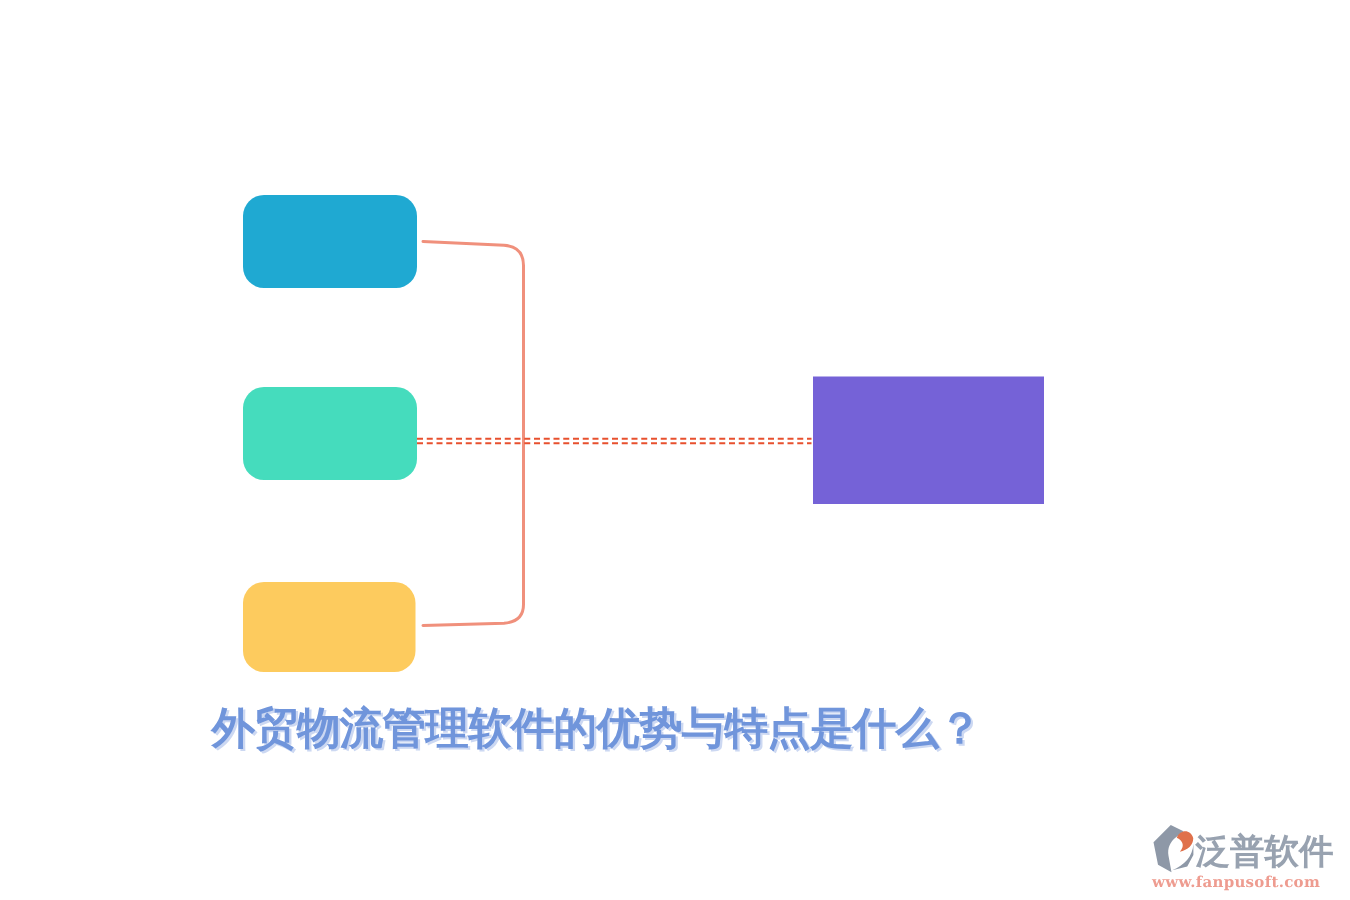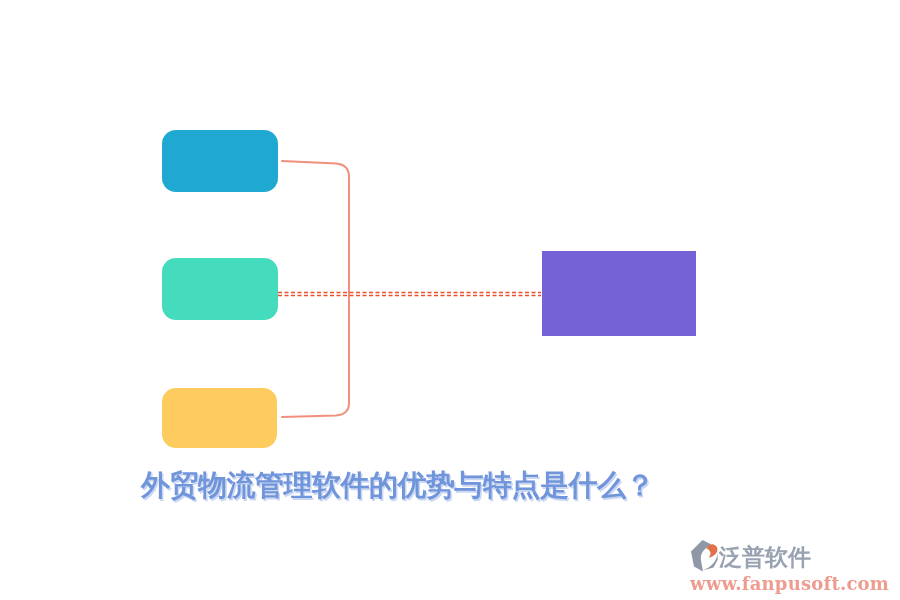--- a/index.html
+++ b/index.html
@@ -44,21 +44,21 @@
   .wm-brand {
     font-size: 23px;
     font-weight: bold;
     color: #98A2B0;
     font-family: "DejaVu Serif", "Liberation Serif", serif;
     letter-spacing: 0px;
     white-space: nowrap;
   }
   .wm-url {
     margin-top: 0px;
-    font-size: 18px;
+    font-size: 10px;
     font-weight: bold;
     color: #EE9C90;
     font-family: "DejaVu Serif", "Liberation Serif", serif;
     letter-spacing: 0.2px;
     white-space: nowrap;
   }
 </style>
 </head>
 <body>
 

